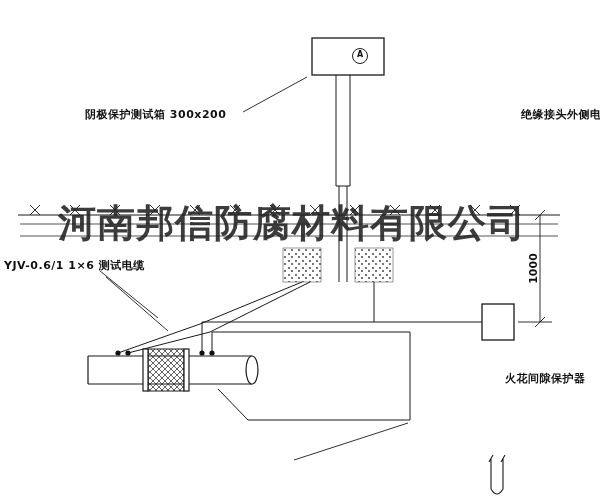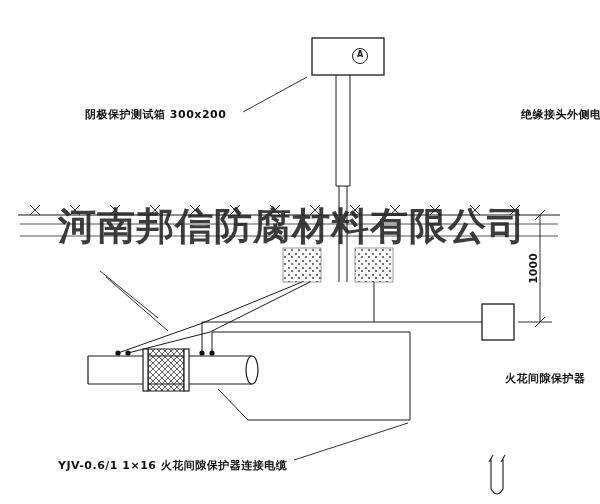--- a/index.html
+++ b/index.html
@@ -8,21 +8,21 @@
     position:relative;width:600px;height:504px;background:#ffffff;
     overflow:hidden;font-family:"DejaVu Sans",sans-serif;
   }
   #linework{position:absolute;left:0;top:0;z-index:2;}
   .lbl{
     position:absolute;z-index:4;font:bold 11px "DejaVu Sans",sans-serif;
     color:#111;white-space:nowrap;letter-spacing:0.5px;
   }
   #watermark{
     position:absolute;left:58px;top:207px;z-index:3;
-    font-family:Liberation Sans, sans-serif;
+    font-family:Liberation Mono, monospace;
     font-size:38px;font-weight:700;color:#222;opacity:0.88;
     white-space:nowrap;letter-spacing:1px;line-height:1;
   }
   #dim-text{
     position:absolute;left:509px;top:262px;width:48px;z-index:4;
     font:bold 11px "DejaVu Sans",sans-serif;color:#111;text-align:center;
     transform:rotate(-90deg);transform-origin:center center;
   }
   #meter-letter{
     position:absolute;left:353px;top:50px;width:14px;z-index:4;
@@ -105,22 +105,22 @@
     <path stroke-width="0.9" d="M100,271 L158,318 M106,277 L168,331"></path>
     <path stroke-width="0.9" d="M294,460 L408,423"></path>
 
     <path stroke-width="1.1" d="M491,458 V489 Q497,499 503,489 V458 M489,462 L493,455 M501,462 L505,455"></path>
   </svg>
 
   <div class="lbl" style="left:85px;top:107px">阴极保护测试箱 300x200</div>
 
   <div class="lbl" style="left:521px;top:107px">绝缘接头外侧电缆</div>
 
+  <div class="lbl" style="left:4px;top:258px">YJV-0.6/1 1×6  测试电缆</div>
 
   <div class="lbl" style="left:505px;top:371px">火花间隙保护器</div>
 
-  <div class="lbl" style="left:58px;top:458px">YJV-0.6/1 1×16  火花间隙保护器连接电缆</div>
 
   <div id="dim-text">1000</div>
 
   <div id="meter-letter">A</div>
 
 </div>
 
 </body></html>

